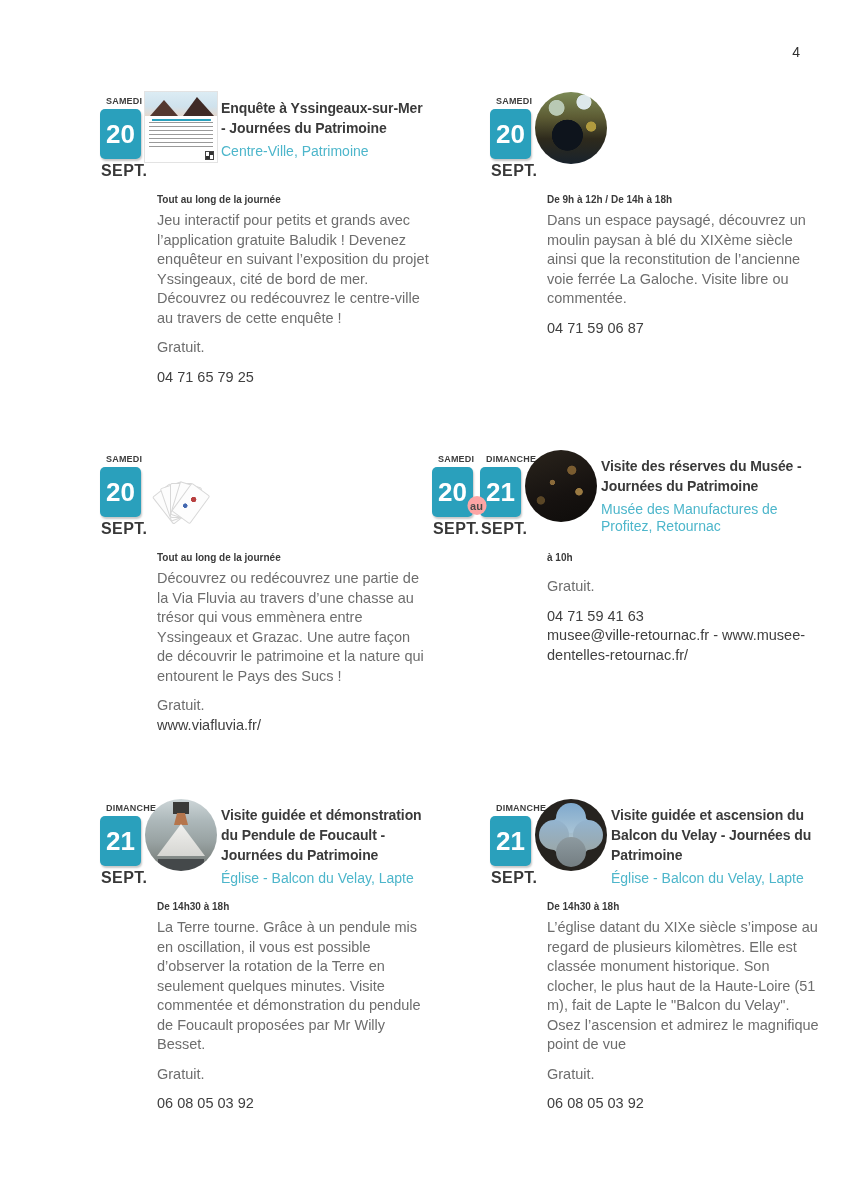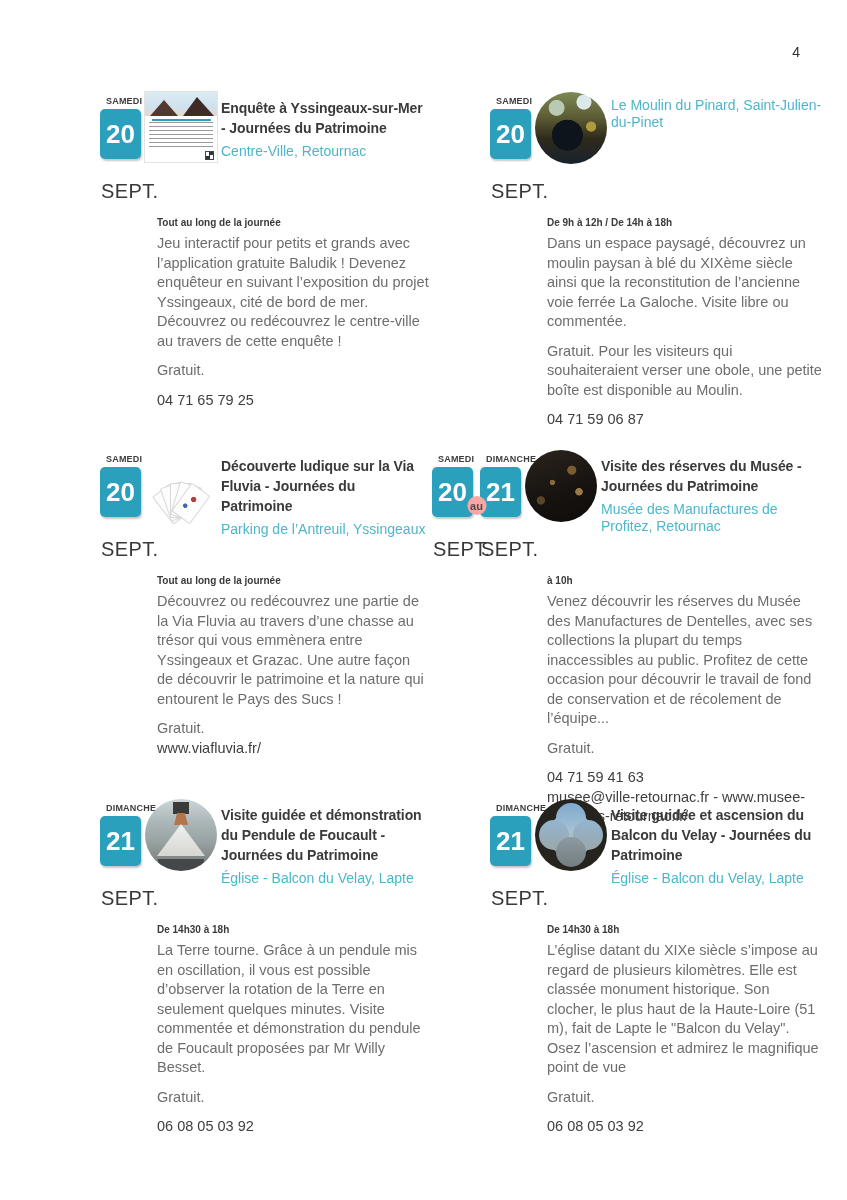--- a/index.html
+++ b/index.html
@@ -6,21 +6,21 @@
   body{background:#ffffff;font-family:"Liberation Sans","DejaVu Sans",sans-serif;}
   .page{position:relative;width:847px;height:1200px;background:#ffffff;overflow:hidden;}
   .page-number{position:absolute;top:44px;right:47px;font-size:14px;color:#2f2f2f;}
 
   .card{position:absolute;}
   .card-top{display:flex;align-items:flex-start;}
   .dates{position:relative;display:flex;gap:7px;flex:none;margin-right:2px;align-items:flex-end;}
   .date-unit{width:41px;}
   .weekday{font-size:9px;font-weight:700;color:#3d3d3d;letter-spacing:.2px;margin:4px 0 3px 6px;white-space:nowrap;}
   .day-box{width:41px;height:50px;border-radius:5px;background:#2aa0bc;color:#ffffff;font-size:26px;font-weight:700;display:flex;align-items:center;justify-content:center;box-shadow:1px 2px 2px rgba(0,0,0,.22);}
-  .month{font-size:20px;font-weight:400;color:#383838;letter-spacing:.4px;margin:21px 0 0 1px;}
+  .month{font-size:16px;font-weight:700;color:#383838;letter-spacing:.4px;margin:3px 0 0 1px;}
   .au-chip{position:absolute;left:50%;top:46px;transform:translateX(-50%);width:19px;height:19px;border-radius:50%;background:#fca5a5;color:#4a4a4a;font-size:11px;font-weight:700;display:flex;align-items:center;justify-content:center;z-index:2;}
 
   .photo{flex:none;width:72px;height:72px;border-radius:50%;margin:0 4px 0 2px;position:relative;overflow:hidden;}
   .title-block{flex:1;min-width:0;}
   .title{margin:6px 0 0;font-size:14px;font-weight:700;color:#3a3a3a;line-height:20px;letter-spacing:-.1px;}
   .location{margin-top:5px;font-size:14px;color:#4db6cb;line-height:17px;}
 
   .card-body{margin:10px 0 0 57px;}
   .card--dual .card-body{margin-left:115px;}
   .schedule{font-size:10px;font-weight:700;color:#3a3a3a;line-height:19px;}
@@ -92,21 +92,21 @@
           <div class="month">SEPT.</div>
         </div>
       </div>
       <div class="photo img-flyer">
         <div class="flyer-photo"></div>
         <div class="flyer-lines"></div>
         <div class="flyer-qr"></div>
       </div>
       <div class="title-block">
         <h2 class="title">Enquête à Yssingeaux-sur-Mer - Journées du Patrimoine</h2>
-        <div class="location">Centre-Ville, Retournac</div>
+        <div class="location">Centre-Ville, Patrimoine</div>
       </div>
     </div>
     <div class="card-body">
       <div class="schedule">Tout au long de la journée</div>
       <p class="desc">Jeu interactif pour petits et grands avec l’application gratuite Baludik ! Devenez enquêteur en suivant l’exposition du projet Yssingeaux, cité de bord de mer. Découvrez ou redécouvrez le centre-ville au travers de cette enquête !</p>
       <p class="price">Gratuit.</p>
       <p class="contact">04 71 65 79 25</p>
     </div>
   </section>
 
@@ -114,51 +114,45 @@
     <div class="card-top">
       <div class="dates">
         <div class="date-unit">
           <div class="weekday">SAMEDI</div>
           <div class="day-box">20</div>
           <div class="month">SEPT.</div>
         </div>
       </div>
       <div class="photo img-mill"></div>
       <div class="title-block">
-        <div class="location">Le Moulin du Pinard, Saint-Julien-du-Pinet</div>
       </div>
     </div>
     <div class="card-body">
       <div class="schedule">De 9h à 12h / De 14h à 18h</div>
       <p class="desc">Dans un espace paysagé, découvrez un moulin paysan à blé du XIXème siècle ainsi que la reconstitution de l’ancienne voie ferrée La Galoche. Visite libre ou commentée.</p>
-      <p class="price">Gratuit. Pour les visiteurs qui souhaiteraient verser une obole, une petite boîte est disponible au Moulin.</p>
       <p class="contact">04 71 59 06 87</p>
     </div>
   </section>
 
   <section class="card" style="left:100px;top:450px;width:330px;">
     <div class="card-top">
       <div class="dates">
         <div class="date-unit">
           <div class="weekday">SAMEDI</div>
           <div class="day-box">20</div>
           <div class="month">SEPT.</div>
         </div>
       </div>
       <div class="fan">
           <i></i>
           <i></i>
           <i></i>
           <i></i>
           <i></i>
         </div>
-      <div class="title-block">
-        <h2 class="title">Découverte ludique sur la Via Fluvia - Journées du Patrimoine</h2>
-        <div class="location">Parking de l’Antreuil, Yssingeaux</div>
-      </div>
     </div>
     <div class="card-body">
       <div class="schedule">Tout au long de la journée</div>
       <p class="desc">Découvrez ou redécouvrez une partie de la Via Fluvia au travers d’une chasse au trésor qui vous emmènera entre Yssingeaux et Grazac. Une autre façon de découvrir le patrimoine et la nature qui entourent le Pays des Sucs !</p>
       <p class="price">Gratuit.</p>
       <p class="contact no-gap">www.viafluvia.fr/</p>
     </div>
   </section>
 
   <section class="card card--dual" style="left:432px;top:450px;width:390px;">
@@ -177,21 +171,20 @@
         </div>
       </div>
       <div class="photo img-museum"></div>
       <div class="title-block">
         <h2 class="title">Visite des réserves du Musée - Journées du Patrimoine</h2>
         <div class="location">Musée des Manufactures de Profitez, Retournac</div>
       </div>
     </div>
     <div class="card-body">
       <div class="schedule">à 10h</div>
-      <p class="desc">Venez découvrir les réserves du Musée des Manufactures de Dentelles, avec ses collections la plupart du temps inaccessibles au public. Profitez de cette occasion pour découvrir le travail de fond de conservation et de récolement de l’équipe...</p>
       <p class="price">Gratuit.</p>
       <p class="contact">04 71 59 41 63</p>
       <p class="contact no-gap">musee@ville-retournac.fr - www.musee-dentelles-retournac.fr/</p>
     </div>
   </section>
 
   <section class="card" style="left:100px;top:799px;width:330px;">
     <div class="card-top">
       <div class="dates">
         <div class="date-unit">

